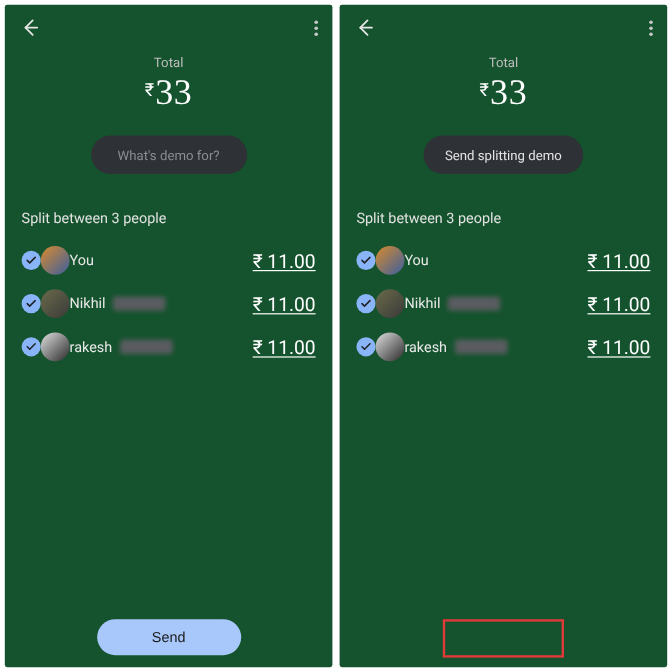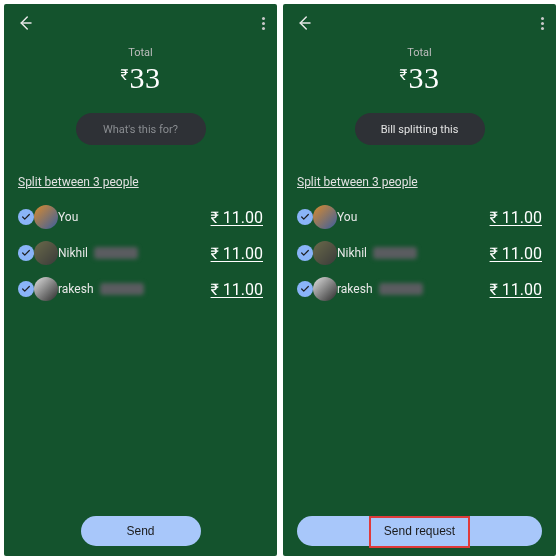--- a/index.html
+++ b/index.html
@@ -75,21 +75,20 @@
     align-items: center;
     justify-content: center;
     font-size: 11px;
   }
   .note-placeholder { color: #8a8d91; }
   .note-value { color: #e4e4e4; }
   .split-header {
     color: #e2e2e2;
     font-size: 12px;
     margin: 30px 14px 10px 14px;
-    text-decoration: underline;
   }
   .person-row {
     display: flex;
     align-items: center;
     padding: 6px 14px;
   }
   .check {
     width: 16px; height: 16px; border-radius: 50%;
     background: #8ab4f8;
     display: flex; align-items: center; justify-content: center;
@@ -170,21 +169,21 @@
       </span>
   </div>
 
   <div class="total-label">Total</div>
   <div class="amount-row">
     <span class="currency">₹</span>
     <span class="amount">33</span>
   </div>
 
   <div class="note-pill">
-    <span class="note-placeholder">What's this for?</span>
+    <span class="note-placeholder">What's demo for?</span>
   </div>
 
   <div class="split-header">Split between 3 people</div>
 
   <div class="person-row">
     <span class="check">
         <svg width="10" height="10" viewBox="0 0 24 24">
           <path d="M4 12l5 5L20 6" stroke="#1f2125" stroke-width="3" fill="none" stroke-linecap="round" stroke-linejoin="round"></path>
         </svg>
       </span>
@@ -241,21 +240,21 @@
       </span>
   </div>
 
   <div class="total-label">Total</div>
   <div class="amount-row">
     <span class="currency">₹</span>
     <span class="amount">33</span>
   </div>
 
   <div class="note-pill">
-    <span class="note-value">Bill splitting this</span>
+    <span class="note-value">Send splitting demo</span>
   </div>
 
   <div class="split-header">Split between 3 people</div>
 
   <div class="person-row">
     <span class="check">
         <svg width="10" height="10" viewBox="0 0 24 24">
           <path d="M4 12l5 5L20 6" stroke="#1f2125" stroke-width="3" fill="none" stroke-linecap="round" stroke-linejoin="round"></path>
         </svg>
       </span>
@@ -285,17 +284,14 @@
         </svg>
       </span>
     <span class="avatar p3"></span>
     <span class="name-wrap">
         <span class="pname">rakesh</span>
         <span class="blur-chip"></span>
       </span>
     <span class="pamount">₹ 11.00</span>
   </div>
 
-  <div class="bottom-bar" style="position:absolute;">
-    <button class="action-btn btn-wide">Send request</button>
-  </div>
   <div class="highlight-box" style="left:86px; right:86px; bottom:8px; height:32px;"></div>
 </div>
 
 </body></html>

